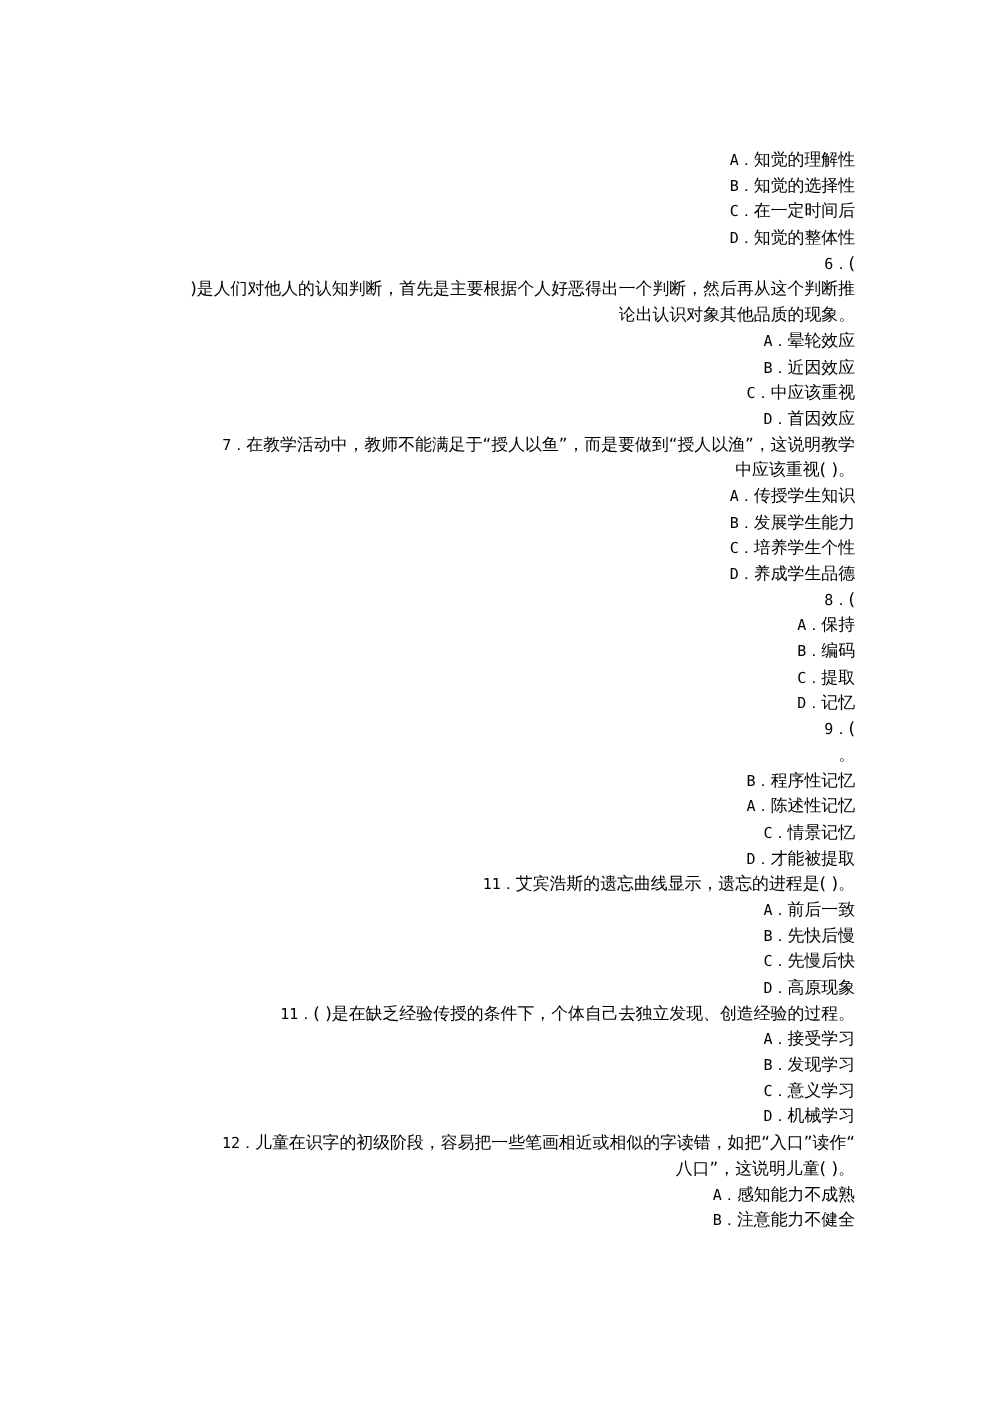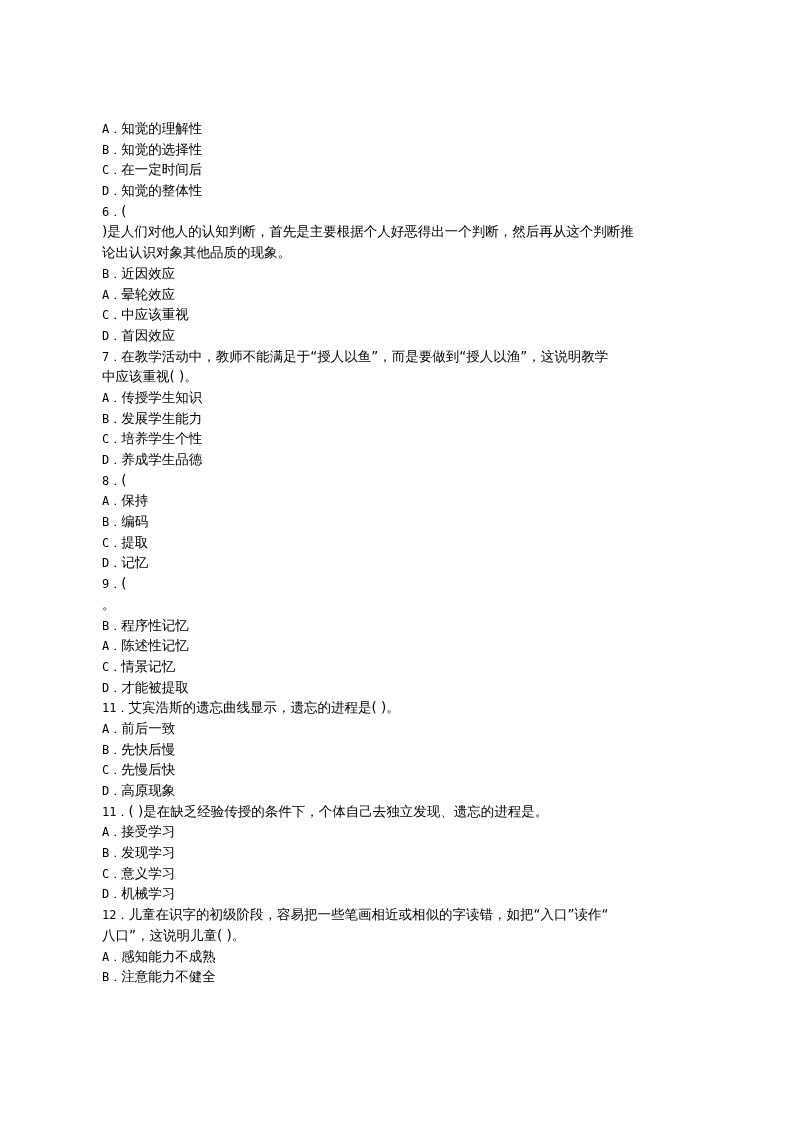--- a/index.html
+++ b/index.html
@@ -10,23 +10,24 @@
     body {
       width: 794px;
       height: 1123px;
       position: relative;
       overflow: hidden;
       font-family: "DejaVu Sans", "Liberation Sans", sans-serif;
       color: #000000;
     }
     .page {
       position: absolute;
-      left: 102px;
+      left: 124px;
       top: 118px;
       width: 560px;
+      text-align: right;
     }
     .line {
       font-size: 13.5px;
       line-height: 20.7px;
       height: 20.7px;
       white-space: nowrap;
       letter-spacing: 0px;
     }
     .label {
       display: inline-block;
@@ -42,22 +43,22 @@
 <body>
 
 <div class="page">
   <div class="line"><span class="label">A．</span><span>知觉的理解性</span></div>
   <div class="line"><span class="label">B．</span><span>知觉的选择性</span></div>
   <div class="line"><span class="label">C．</span><span>在一定时间后</span></div>
   <div class="line"><span class="label">D．</span><span>知觉的整体性</span></div>
   <div class="line"><span class="qnum">6．</span><span>(</span></div>
   <div class="line"><span>)是人们对他人的认知判断，首先是主要根据个人好恶得出一个判断，然后再从这个判断推</span></div>
   <div class="line"><span>论出认识对象其他品质的现象。</span></div>
+  <div class="line"><span class="label">A．</span><span>晕轮效应</span></div>
   <div class="line"><span class="label">B．</span><span>近因效应</span></div>
-  <div class="line"><span class="label">A．</span><span>晕轮效应</span></div>
   <div class="line"><span class="label">C．</span><span>中应该重视</span></div>
   <div class="line"><span class="label">D．</span><span>首因效应</span></div>
   <div class="line"><span class="qnum">7．</span><span>在教学活动中，教师不能满足于“授人以鱼”，而是要做到“授人以渔”，这说明教学</span></div>
   <div class="line"><span>中应该重视( )。</span></div>
   <div class="line"><span class="label">A．</span><span>传授学生知识</span></div>
   <div class="line"><span class="label">B．</span><span>发展学生能力</span></div>
   <div class="line"><span class="label">C．</span><span>培养学生个性</span></div>
   <div class="line"><span class="label">D．</span><span>养成学生品德</span></div>
   <div class="line"><span class="qnum">8．</span><span>(</span></div>
   <div class="line"><span class="label">A．</span><span>保持</span></div>
@@ -68,21 +69,21 @@
   <div class="line"><span>。</span></div>
   <div class="line"><span class="label">B．</span><span>程序性记忆</span></div>
   <div class="line"><span class="label">A．</span><span>陈述性记忆</span></div>
   <div class="line"><span class="label">C．</span><span>情景记忆</span></div>
   <div class="line"><span class="label">D．</span><span>才能被提取</span></div>
   <div class="line"><span class="qnum">11．</span><span>艾宾浩斯的遗忘曲线显示，遗忘的进程是( )。</span></div>
   <div class="line"><span class="label">A．</span><span>前后一致</span></div>
   <div class="line"><span class="label">B．</span><span>先快后慢</span></div>
   <div class="line"><span class="label">C．</span><span>先慢后快</span></div>
   <div class="line"><span class="label">D．</span><span>高原现象</span></div>
-  <div class="line"><span class="qnum">11．</span><span>( )是在缺乏经验传授的条件下，个体自己去独立发现、遗忘的进程是。</span></div>
+  <div class="line"><span class="qnum">11．</span><span>( )是在缺乏经验传授的条件下，个体自己去独立发现、创造经验的过程。</span></div>
   <div class="line"><span class="label">A．</span><span>接受学习</span></div>
   <div class="line"><span class="label">B．</span><span>发现学习</span></div>
   <div class="line"><span class="label">C．</span><span>意义学习</span></div>
   <div class="line"><span class="label">D．</span><span>机械学习</span></div>
   <div class="line"><span class="qnum">12．</span><span>儿童在识字的初级阶段，容易把一些笔画相近或相似的字读错，如把“入口”读作“</span></div>
   <div class="line"><span>八口”，这说明儿童( )。</span></div>
   <div class="line"><span class="label">A．</span><span>感知能力不成熟</span></div>
   <div class="line"><span class="label">B．</span><span>注意能力不健全</span></div>
 </div>
 

